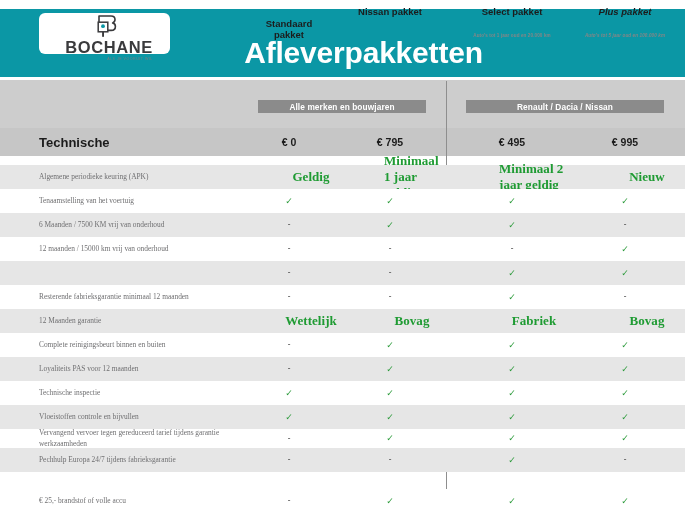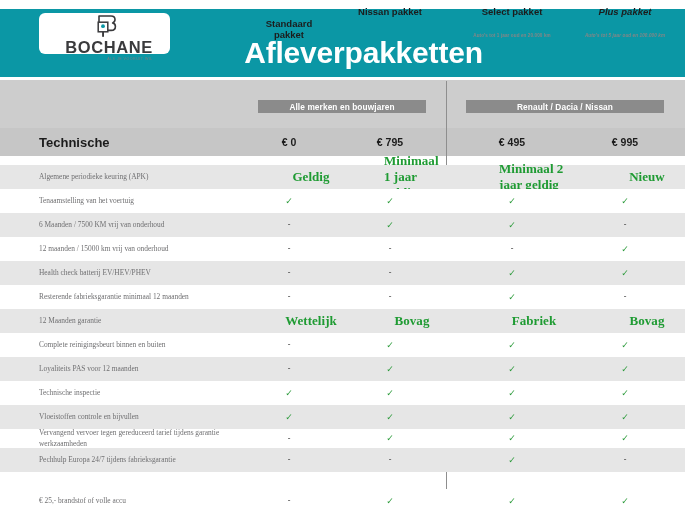--- a/index.html
+++ b/index.html
@@ -358,21 +358,20 @@
           <span class="mark-no">-</span>
         </div>
         <div class="cell c2">
           <span class="mark-no">-</span>
         </div>
         <div class="cell c3">
           <span class="mark-yes">✓</span>
         </div>
       </div>
       <div class="row alt" style="height: 24px;">
-        <div class="row-label">Health check batterij EV/HEV/PHEV</div>
         <div class="cell c0">
           <span class="mark-no">-</span>
         </div>
         <div class="cell c1">
           <span class="mark-no">-</span>
         </div>
         <div class="cell c2">
           <span class="mark-yes">✓</span>
         </div>
         <div class="cell c3">

